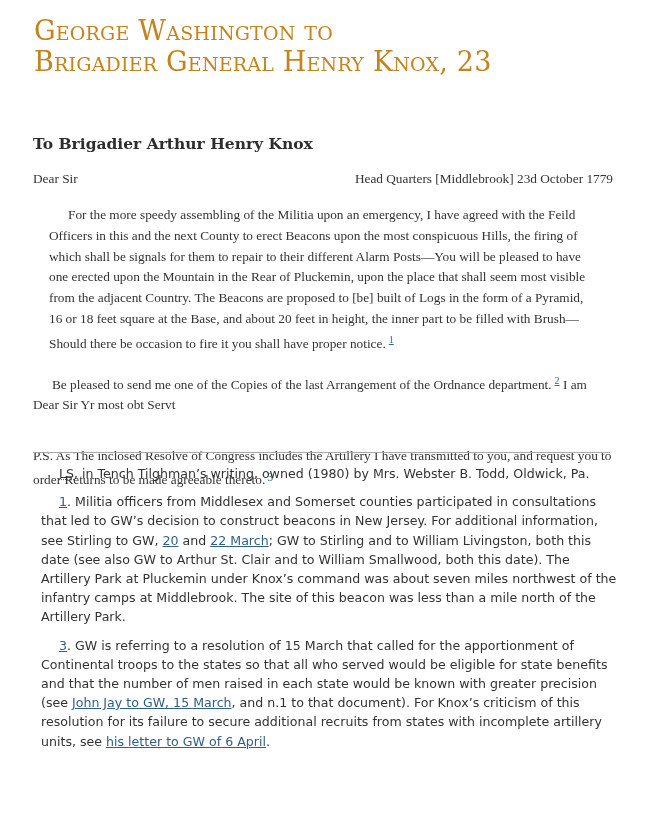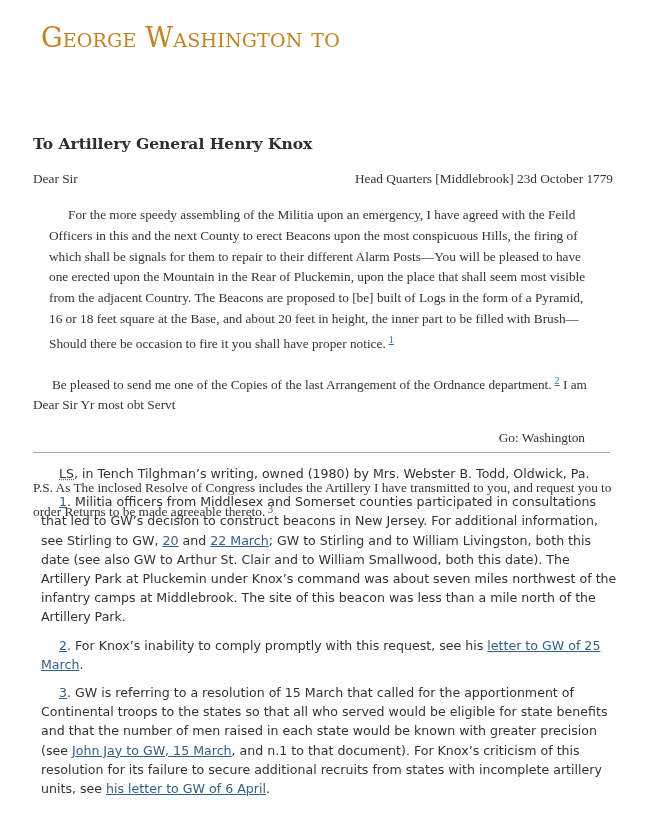--- a/index.html
+++ b/index.html
@@ -1,19 +1,19 @@
 <!DOCTYPE html>
 <html><head>
   <meta charset="utf-8">
   <style>
     html, body { margin: 0; padding: 0; background: #ffffff; }
     body { width: 651px; height: 840px; overflow: hidden; position: relative; }
     .page { position: absolute; left: 33px; top: 0; width: 580px; }
     .title {
-      margin: 8px; position: absolute; top: 14px; left: 0; width: 580px;
+      margin: 1px; position: absolute; top: 14px; left: 0; width: 580px;
       font-family: "DejaVu Serif", serif;
       font-variant: small-caps;
       color: #c5821d;
       font-size: 27px;
       line-height: 31px;
       font-weight: normal;
       letter-spacing: 0.2px;
     }
     .letter {
       position: absolute; top: 134px; left: 0; width: 580px;
@@ -58,38 +58,36 @@
     .note a { color: #2f5f8a; text-decoration: underline; }
     .abbr { text-decoration: underline dotted #666; }
     .fnnum { color: #2f5f8a; text-decoration: underline; }
   </style>
 </head>
 <body>
 
 <div class="page">
   <h1 class="title">
     <span>George Washington to</span><br>
-    <br>
+    <span>Brigadier General Henry Knox, 23</span><br>
   </h1>
 
   <div class="letter">
-    <h2 class="addressee">To Artillery General Henry Knox</h2>
+    <h2 class="addressee">To Brigadier Arthur Henry Knox</h2>
     <div class="dateline">
       <span>Dear Sir</span>
       <span>Head Quarters [Middlebrook] 23d October 1779</span>
     </div>
     <p class="para"><span>For the more speedy assembling of the Militia upon an emergency, I have agreed with the Feild Officers in this and the next County to erect Beacons upon the most conspicuous Hills, the firing of which shall be signals for them to repair to their different Alarm Posts—You will be pleased to have one erected upon the Mountain in the Rear of Pluckemin, upon the place that shall seem most visible from the adjacent Country. The Beacons are proposed to [be] built of Logs in the form of a Pyramid, 16 or 18 feet square at the Base, and about 20 feet in height, the inner part to be filled with Brush—Should there be occasion to fire it you shall have proper notice.</span><a href="#" class="fnref">1</a></p>
     <p class="para2"><span>Be pleased to send me one of the Copies of the last Arrangement of the Ordnance department.</span><a href="#" class="fnref">2</a> <span>I am Dear Sir Yr most obt Servt</span></p>
-    <div class="sig">Go: Washington</div>
     <div class="ps"><span>P.S. As The inclosed Resolve of Congress includes the Artillery I have transmitted to you, and request you to order Returns to be made agreeable thereto.</span><a href="#" class="fnref-plain">3</a></div>
   </div>
 
   <hr class="rule">
 
   <div class="notes">
     <p class="note"><span class="abbr">LS</span><span>, in Tench Tilghman’s writing, owned (1980) by Mrs. Webster B. Todd, Oldwick, Pa.</span></p>
     <div id="notes-list">
         <p class="note"><a href="#" class="fnnum">1</a><span>. Militia officers from Middlesex and Somerset counties participated in consultations that led to GW’s decision to construct beacons in New Jersey. For additional information, see Stirling to GW, </span><a href="#">20</a><span> and </span><a href="#">22 March</a><span>; GW to Stirling and to William Livingston, both this date (see also GW to Arthur St. Clair and to William Smallwood, both this date). The Artillery Park at Pluckemin under Knox’s command was about seven miles northwest of the infantry camps at Middlebrook. The site of this beacon was less than a mile north of the Artillery Park.</span></p>
-        <p class="note"><a href="#" class="fnnum">2</a><span>. For Knox’s inability to comply promptly with this request, see his </span><a href="#">letter to GW of 25 March</a><span>.</span></p>
         <p class="note"><a href="#" class="fnnum">3</a><span>. GW is referring to a resolution of 15 March that called for the apportionment of Continental troops to the states so that all who served would be eligible for state benefits and that the number of men raised in each state would be known with greater precision (see </span><a href="#">John Jay to GW, 15 March</a><span>, and n.1 to that document). For Knox’s criticism of this resolution for its failure to secure additional recruits from states with incomplete artillery units, see </span><a href="#">his letter to GW of 6 April</a><span>.</span></p>
       </div>
   </div>
 </div>
 
 </body></html>

